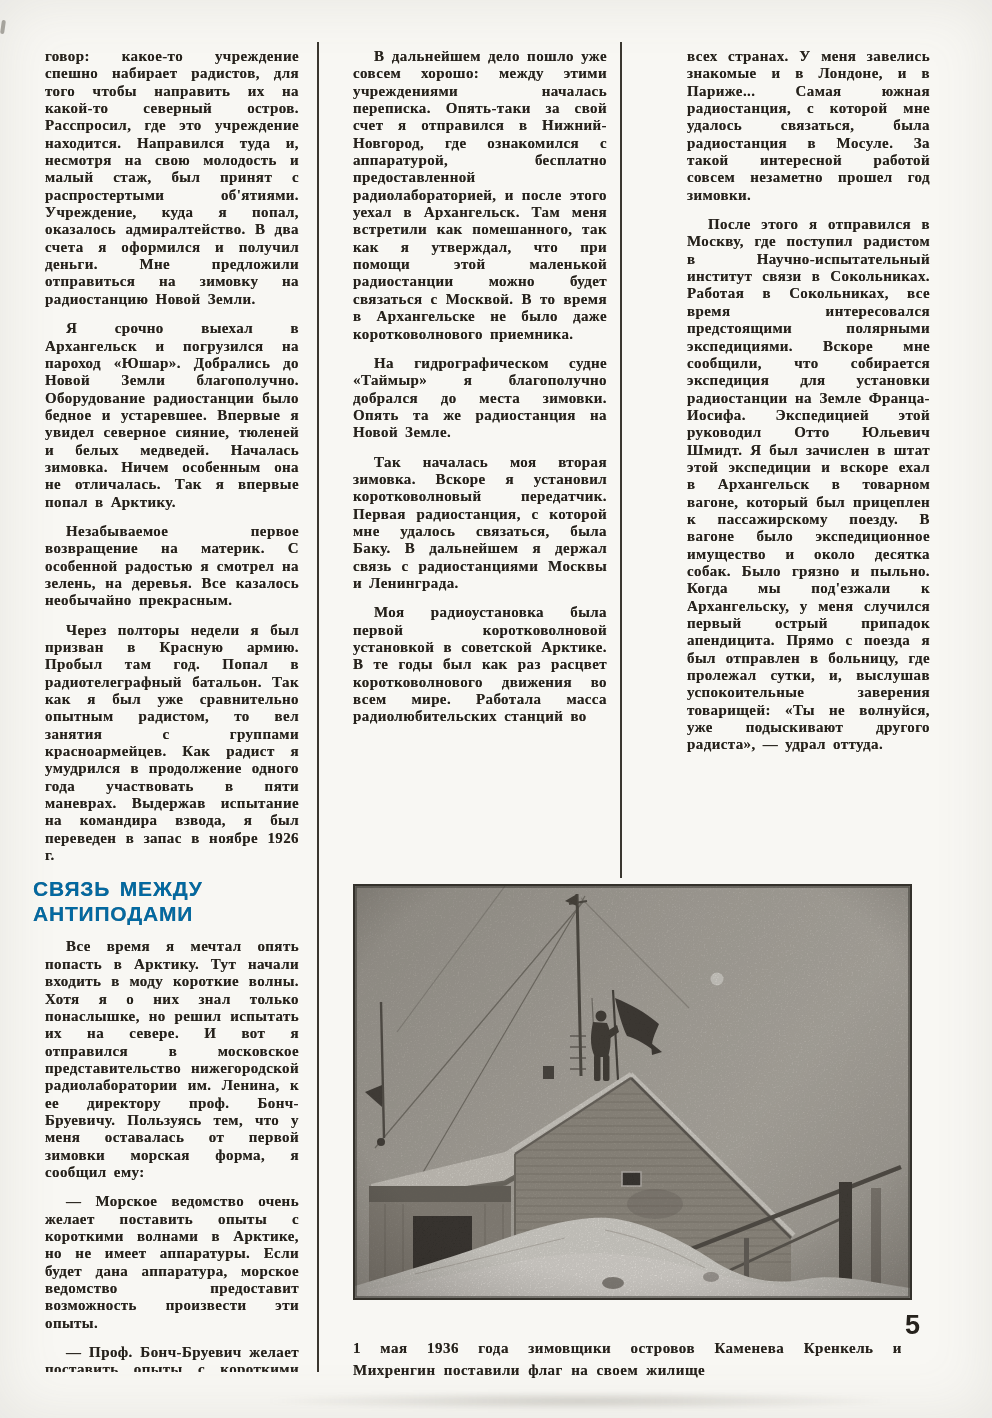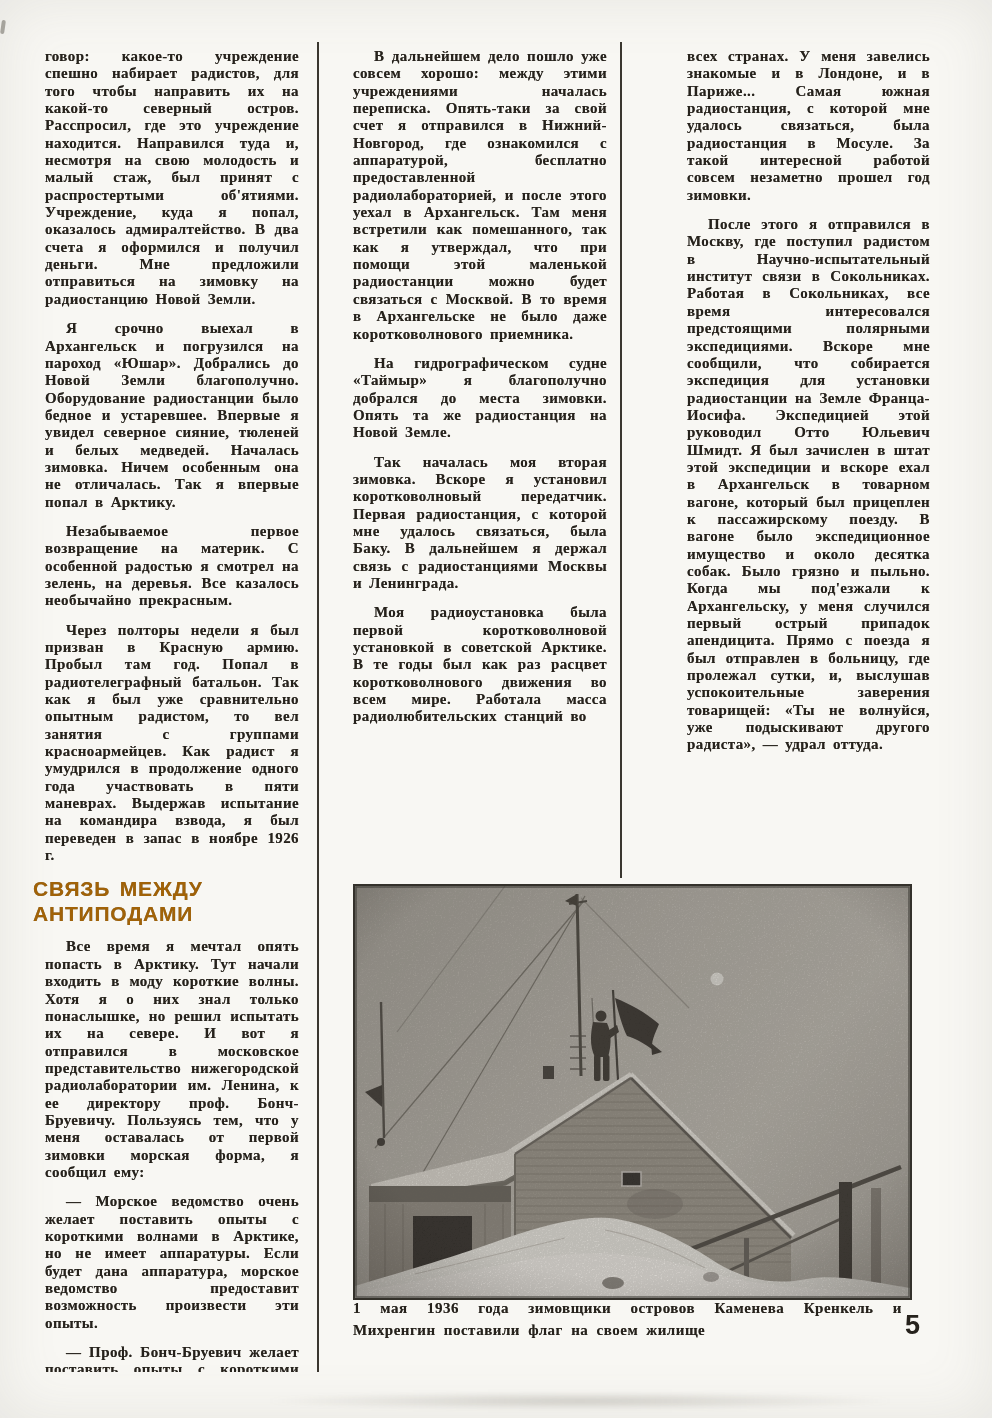--- a/index.html
+++ b/index.html
@@ -17,32 +17,32 @@
     text-shadow:0 0 .4px rgba(45,40,32,.55);
   }
   #col-left{left:33px;width:278px;height:1336px;}
   #col-middle{left:341px;width:278px;height:834px;}
   #col-right{left:675px;width:267px;height:834px;}
   .col p{margin:12px;text-indent:21px;}
   .col p.noindent{text-indent:0;}
   .section-heading{
     font-family:"Liberation Sans",sans-serif;font-weight:700;
     font-size:21px;line-height:24.5px;letter-spacing:.8px;
-    margin:13px 0 10px 0;color:#a16207;text-align:left;
+    margin:13px 0 10px 0;color:#0369a1;text-align:left;
   }
   .rule{position:absolute;width:2px;background:#3a362f;}
   #rule-1{left:317px;top:42px;height:1330px;}
   #rule-2{left:620px;top:42px;height:836px;}
   .photo-figure{
     position:absolute;left:353px;top:884px;width:555px;height:412px;
     border:2px solid #34312b;background:#b3afa7;box-sizing:content-box;
   }
   .photo-figure svg{display:block;}
   .photo-caption{
-    position:absolute;left:353px;top:1298px;width:549px;
+    position:absolute;left:353px;top:1338px;width:549px;
     font-weight:700;font-size:15px;line-height:21.5px;
     letter-spacing:.5px;word-spacing:4px;text-align:justify;color:#26221c;
     text-shadow:0 0 .4px rgba(45,40,32,.55);
   }
   .page-number{
     position:absolute;left:905px;top:1310px;
     font-family:"Liberation Sans",sans-serif;font-weight:700;
     font-size:27px;color:#26221c;
   }
   .edge-speck{position:absolute;left:1px;top:20px;width:4px;height:14px;

